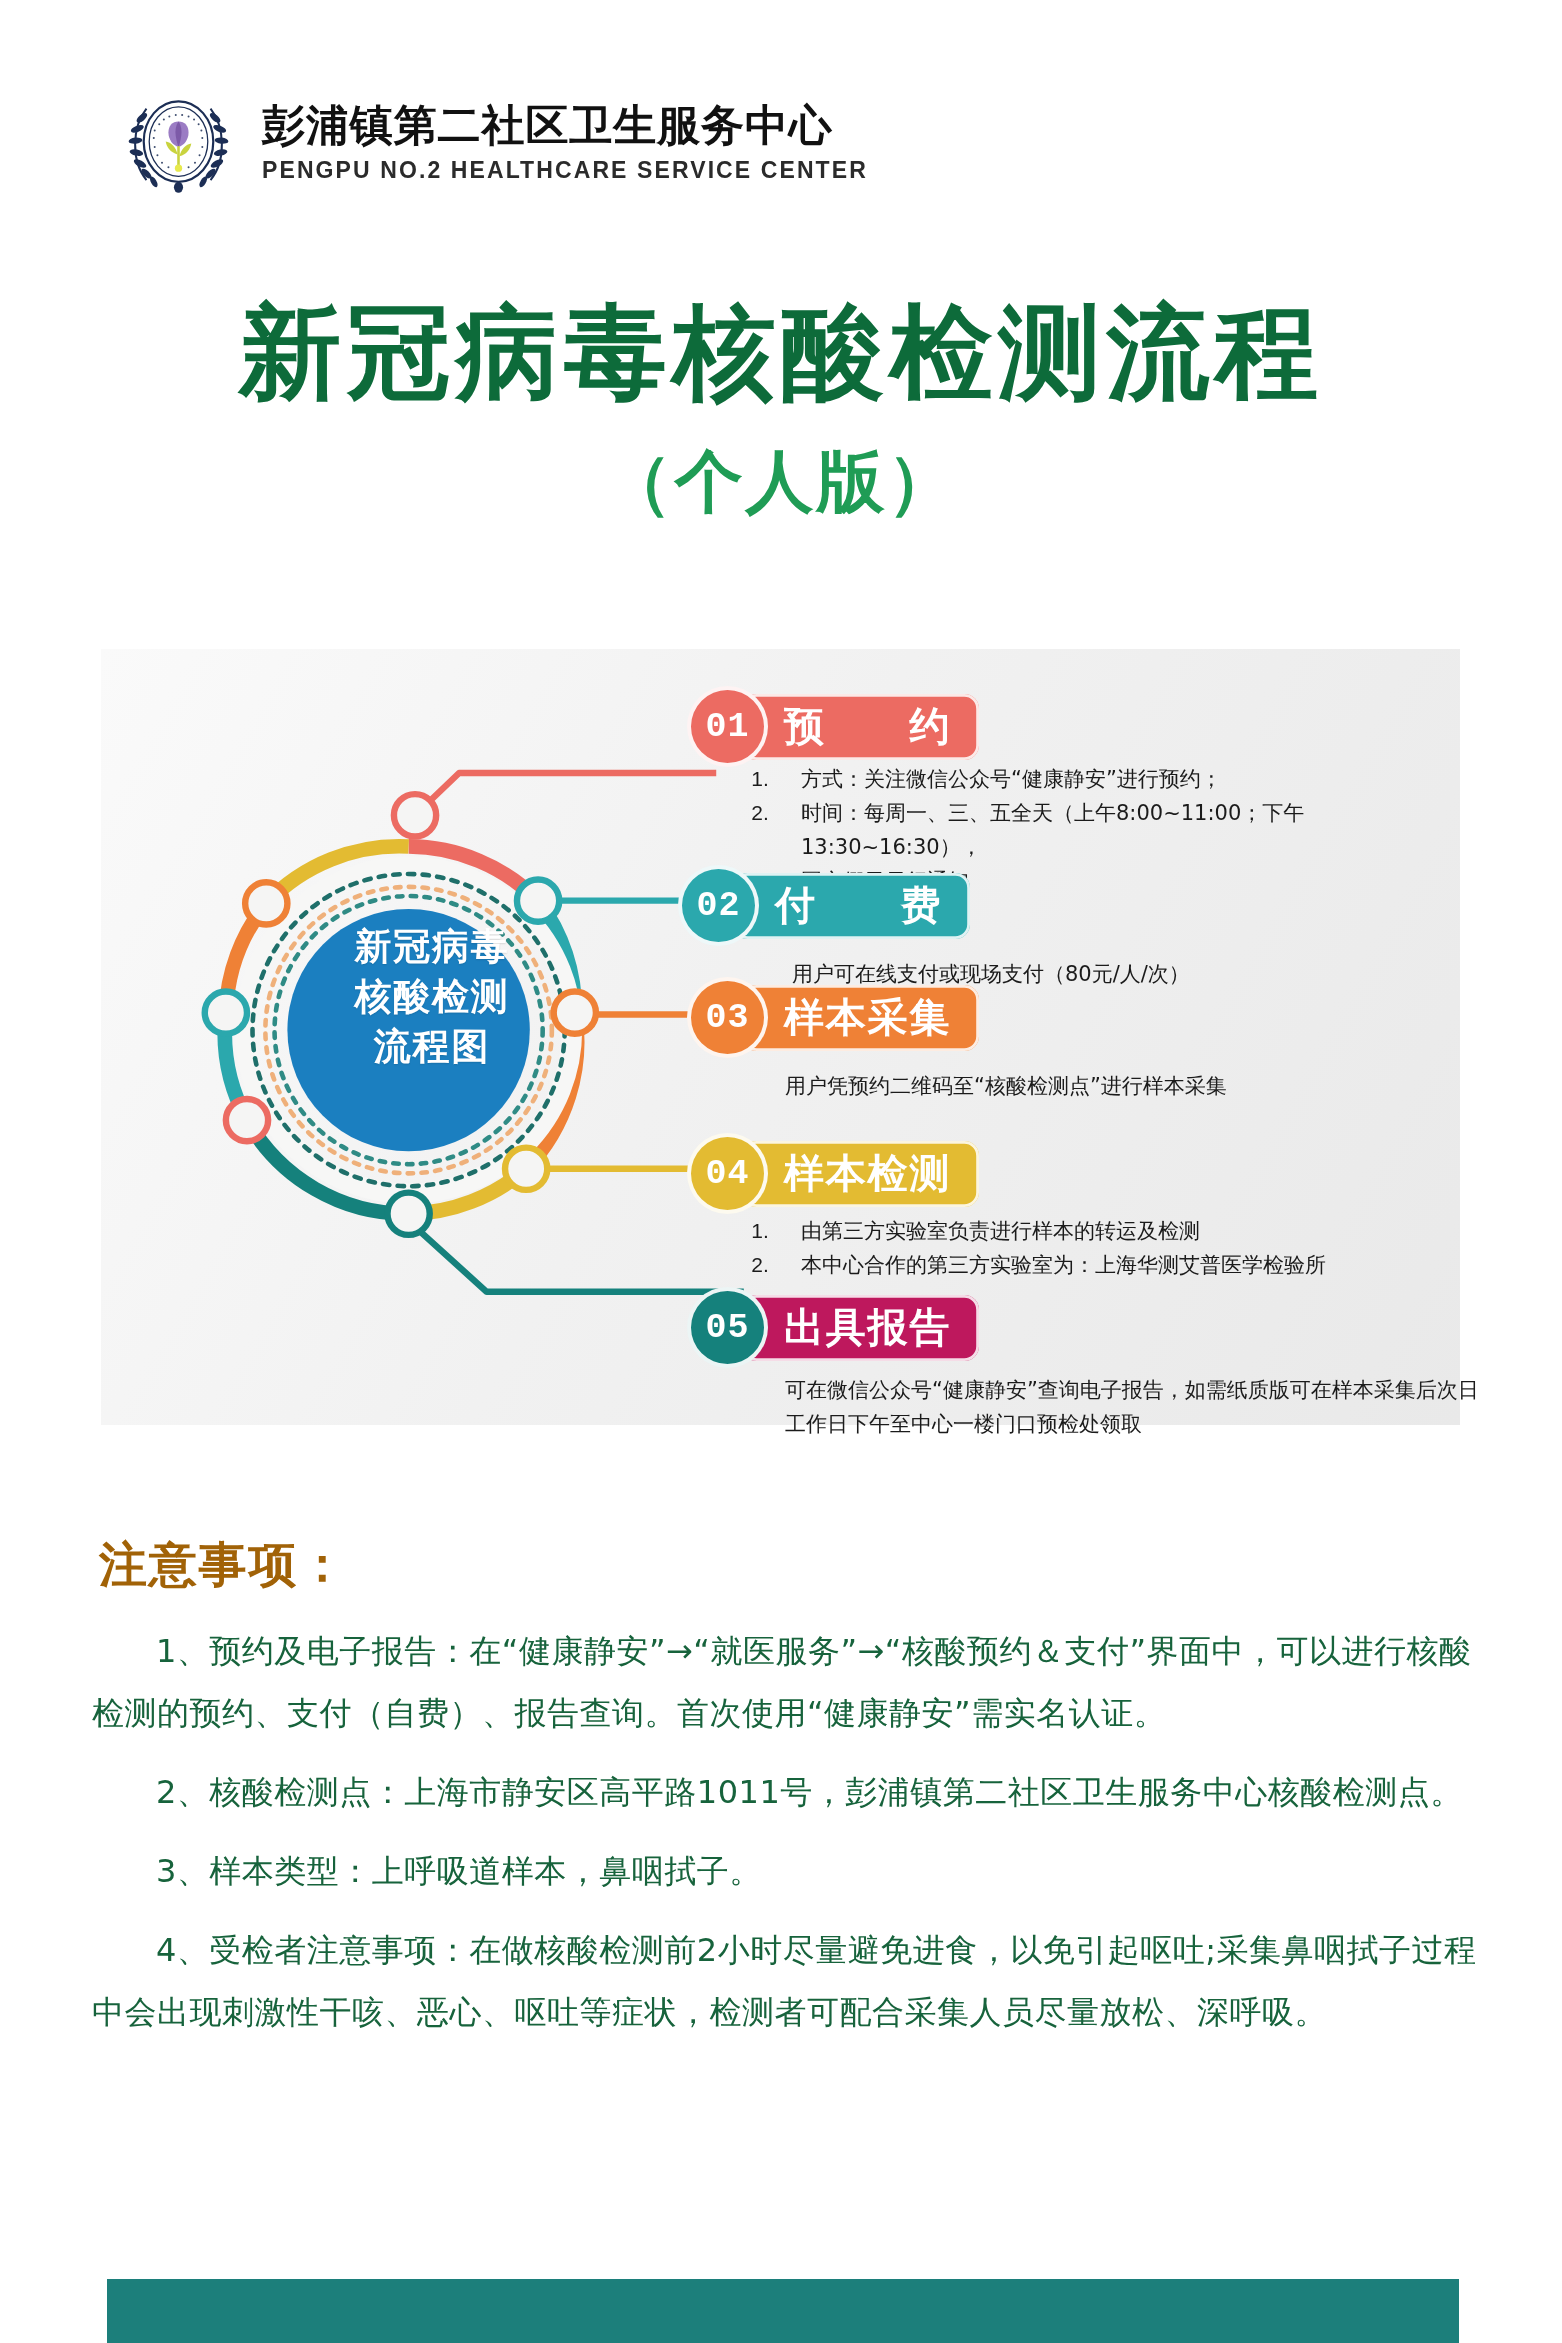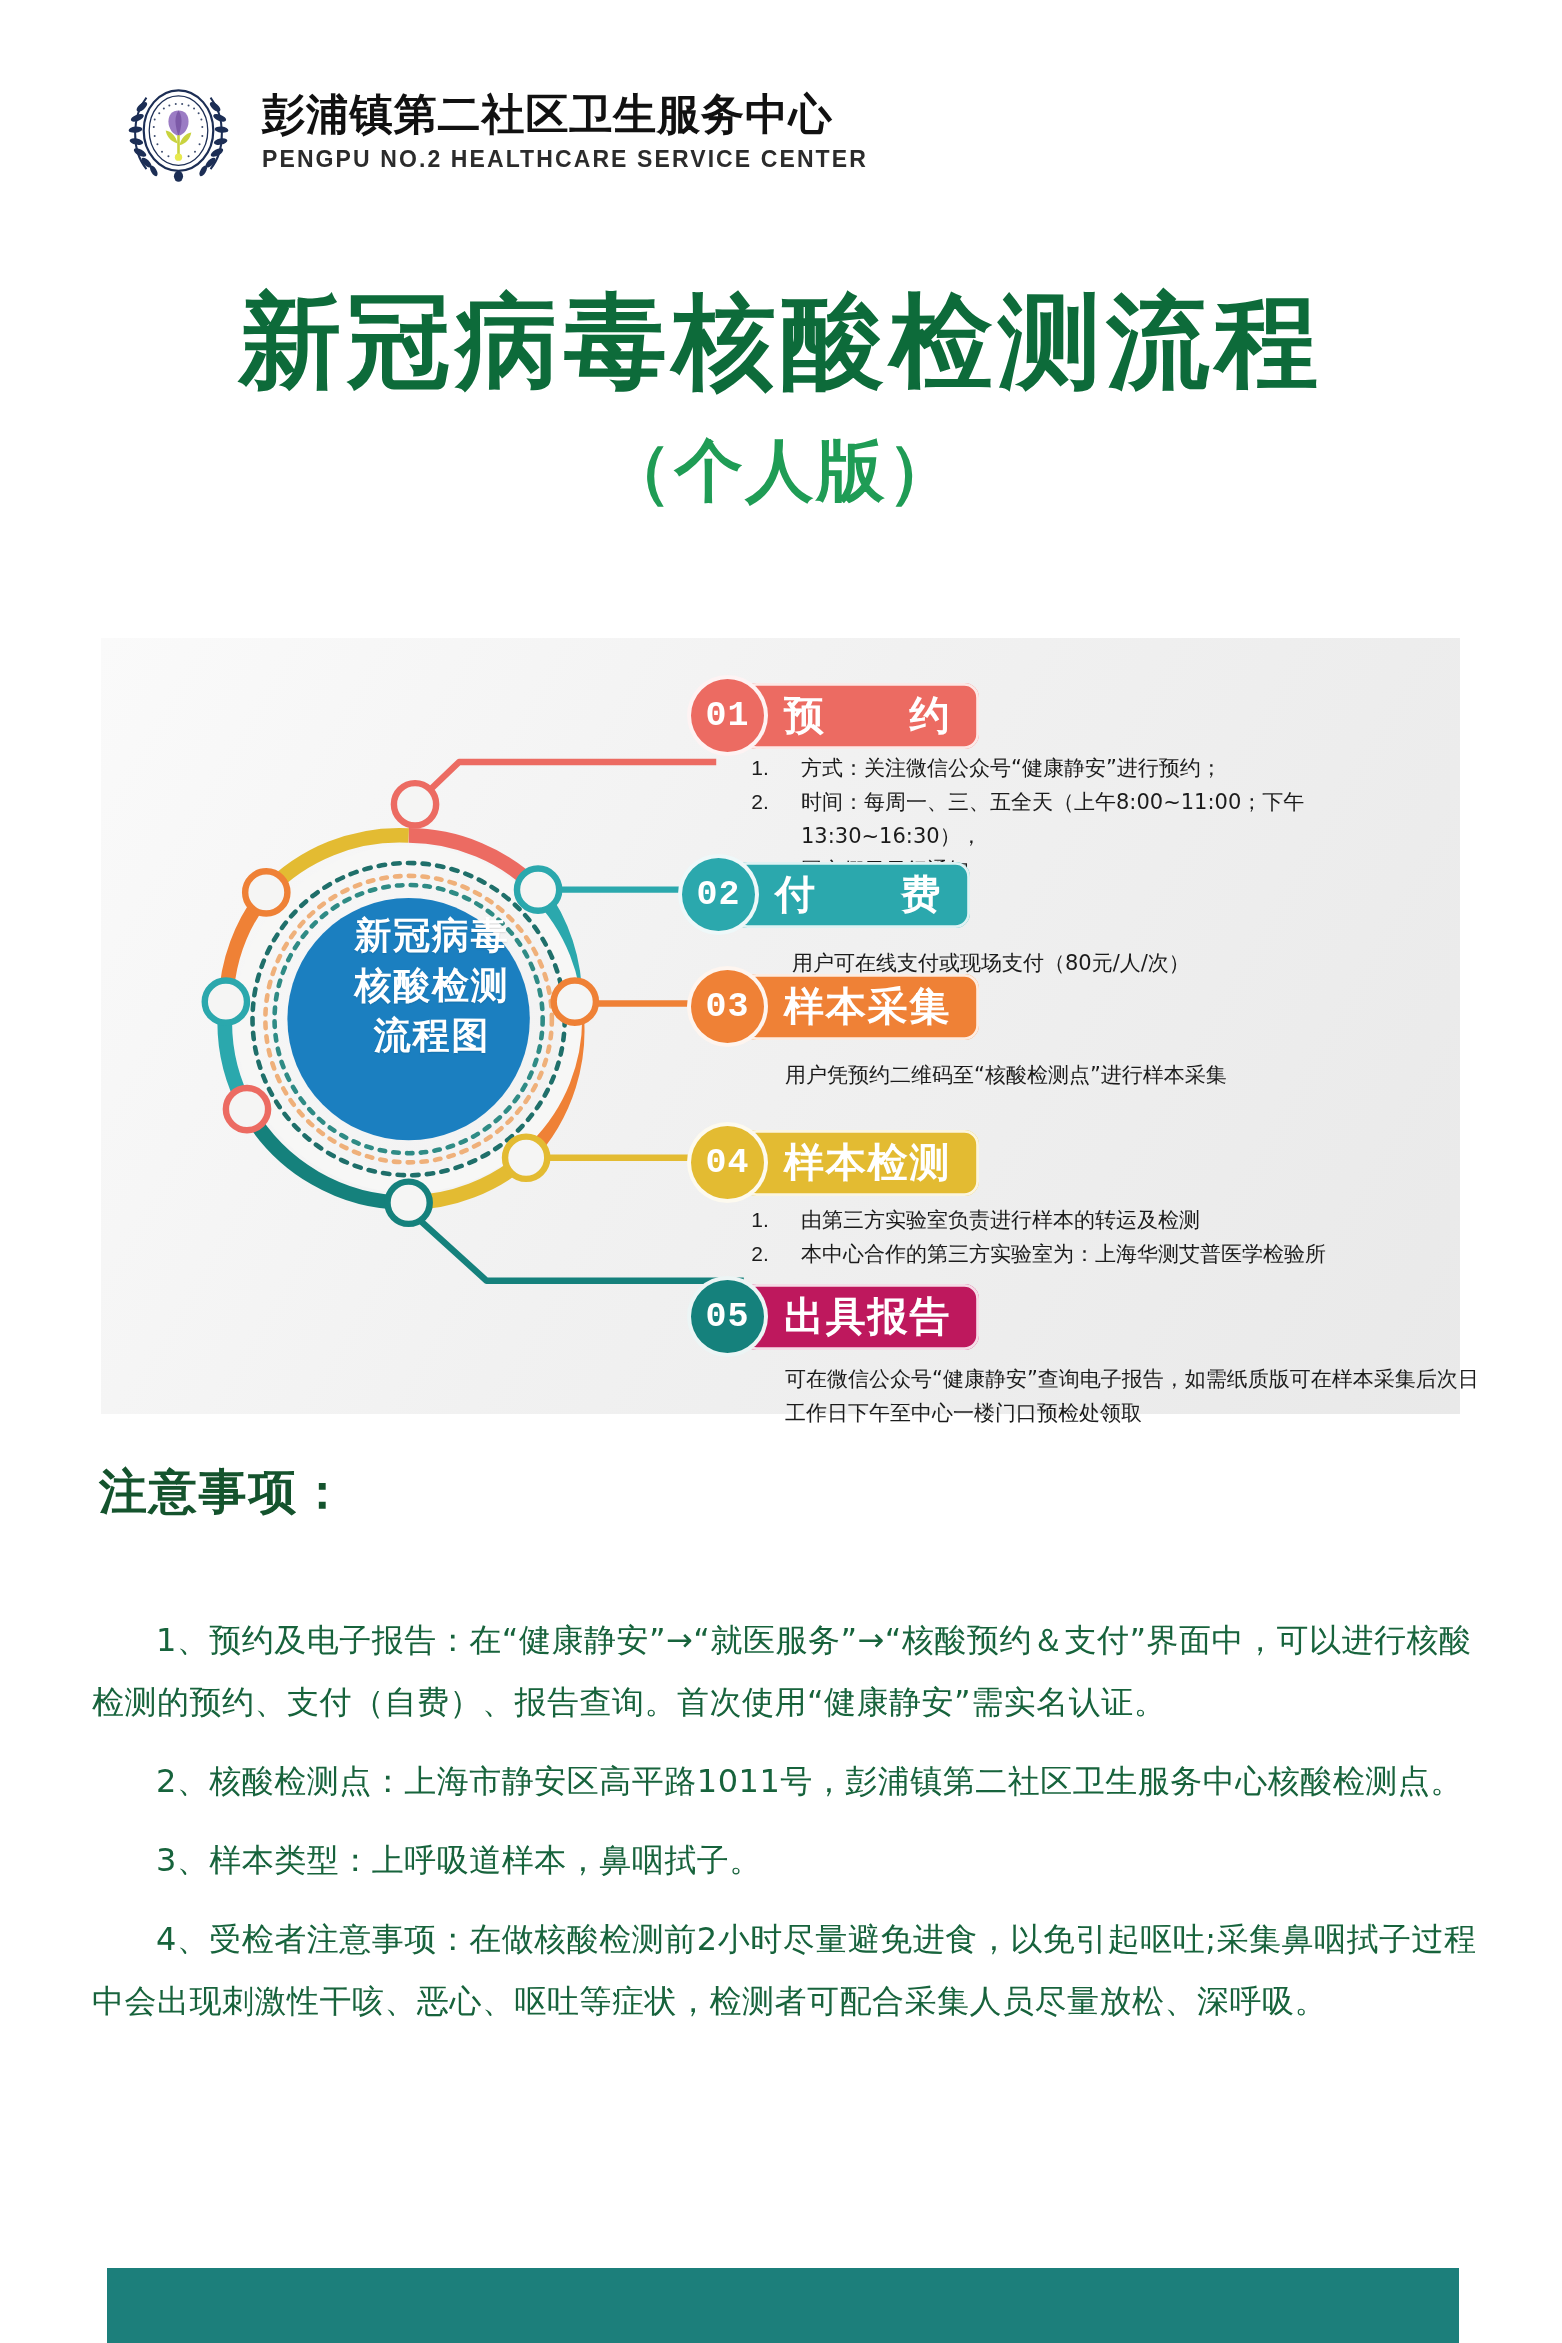--- a/index.html
+++ b/index.html
@@ -2,21 +2,21 @@
 <html style="font-size:14.7px"><head>
 <meta charset="utf-8">
 <style>
   * { box-sizing: border-box; margin: 0; padding: 0; }
   html, body {
     width: 1562px; height: 2344px;
     background: #ffffff;
     font-family: "Liberation Sans", "DejaVu Sans", sans-serif;
     overflow: hidden;
   }
-  .page { position: relative; width: 1562px; height: 2252px; background: #fff; }
+  .page { position: relative; width: 1562px; height: 2252px; background: #fff; margin-top: 11px; }
 
   
   .header { position: absolute; left: 119px; top: 72px; display: flex; align-items: center; gap: 24px; }
   .logo { position: relative; width: 119px; height: 119px; flex: 0 0 119px; }
   .logo svg { display:block; width:119px; height:119px; }
   .org-block { display: flex; flex-direction: column; justify-content: center; }
   .org-cn { font-size: 43px; font-weight: 700; color: #111111; letter-spacing: 0.9px; line-height: 1.12;
             font-family: "DejaVu Sans","Liberation Sans",sans-serif; }
   .org-en { font-size: 23px; font-weight: 700; color: #2b2b2b; letter-spacing: 2.1px; margin-top: 8.3px;
             font-family: "Liberation Sans", sans-serif; }
@@ -73,22 +73,22 @@
   .step-desc ol { list-style: none; counter-reset: d; }
   .step-desc li { counter-increment: d; position: relative; padding-left: 57px; }
   .step-desc li::before {
     content: counter(d) "."; position: absolute; left: 7.3px; top: 0;
     font-family: "Liberation Sans", sans-serif;
   }
   .step-desc .cont { padding-left: 57px; }
 
   
   .notice-head {
-    position: absolute; left: 99px; top: 1460px;
-    font-size: 48px; font-weight: 700; color: #14532d; letter-spacing: 1.8px;
+    position: absolute; left: 99px; top: 1522px;
+    font-size: 48px; font-weight: 700; color: #a16207; letter-spacing: 1.8px;
     font-family: "DejaVu Sans","Liberation Sans",sans-serif;
   }
   .notice-body { position: absolute; left: 92px; top: 1609px; width: 1396px; }
   .notice-item {
     color: #17633c; font-size: 32px; line-height: 1.95; text-indent: 64px;
     margin-bottom: 16.5px; letter-spacing: 0.5px;
     font-family: "DejaVu Sans","Liberation Sans",sans-serif;
   }
 
   

